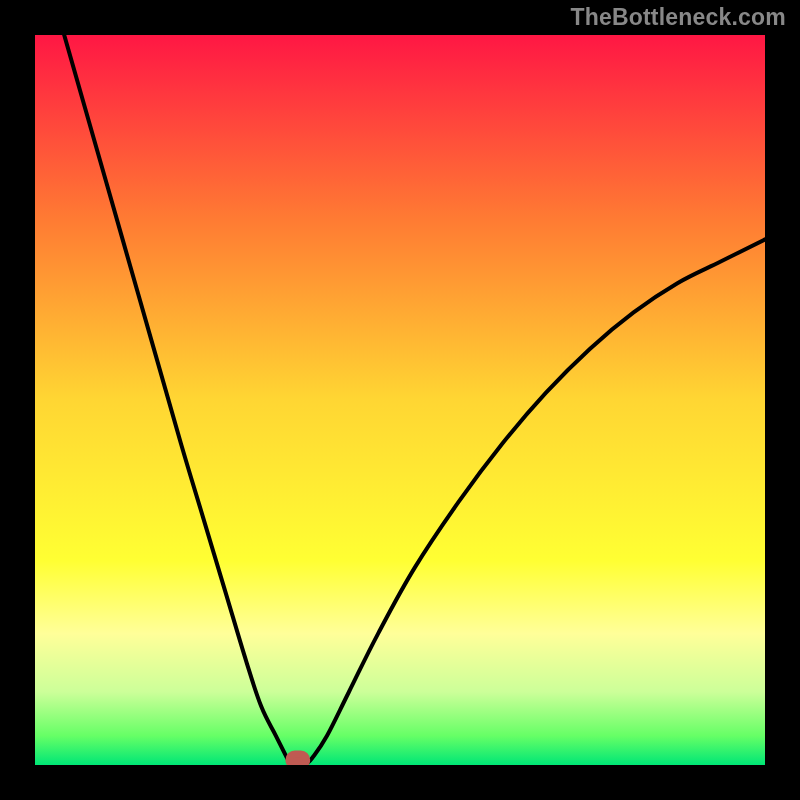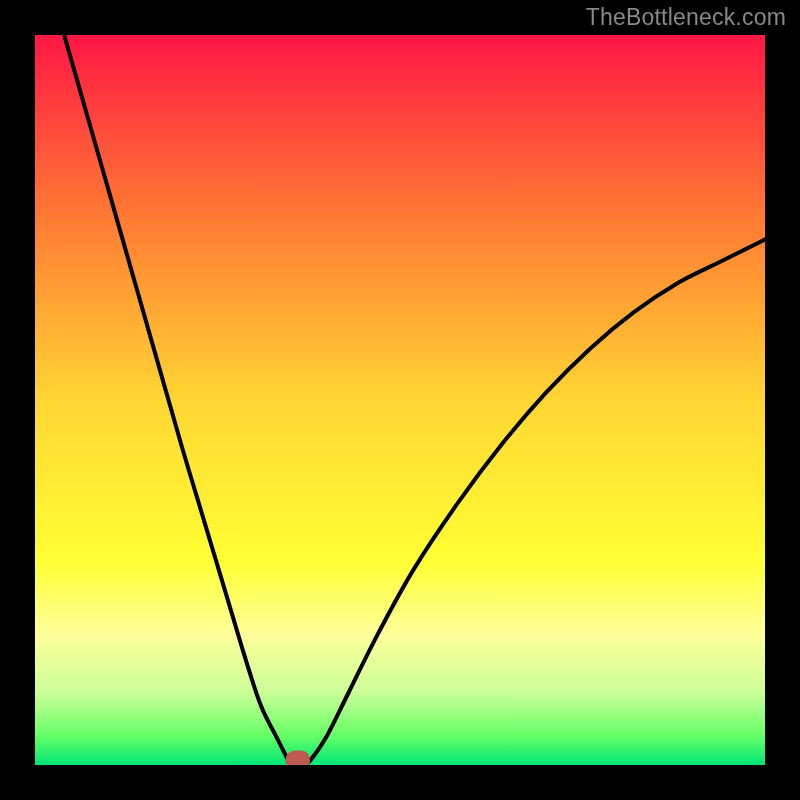--- a/index.html
+++ b/index.html
@@ -17,21 +17,21 @@
     width: 800px;
     height: 800px;
     background: #000;
   }
   .watermark {
     position: absolute;
     top: 4px;
     right: 14px;
     font-family: Arial, Helvetica, sans-serif;
     font-size: 23px;
-    font-weight: 400;
+    font-weight: 700;
     color: #888;
     letter-spacing: 0.2px;
   }
   svg.plot {
     position: absolute;
     top: 35px;
     left: 35px;
     width: 730px;
     height: 730px;
     display: block;

